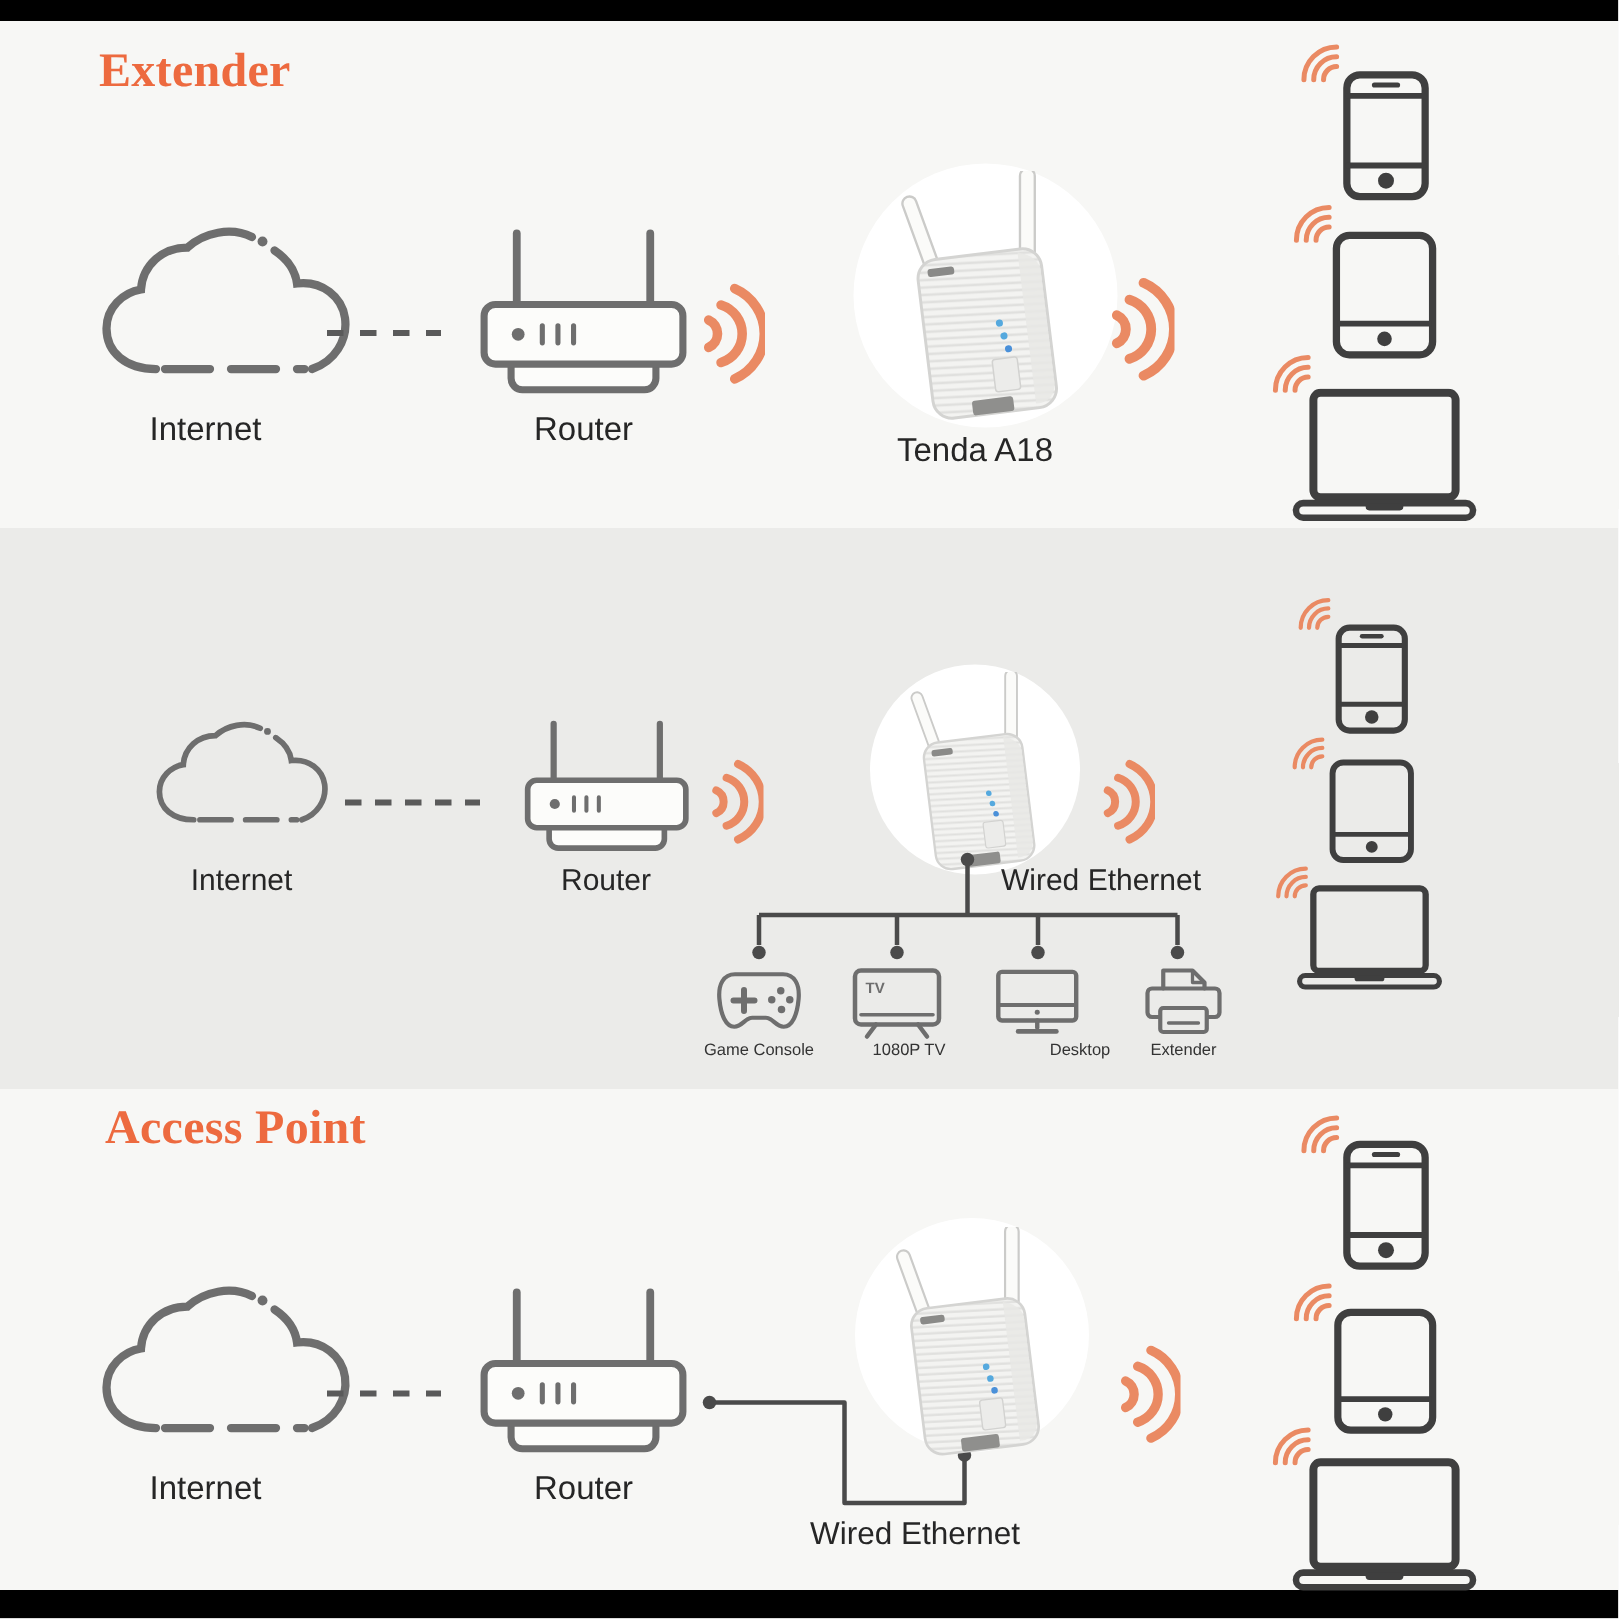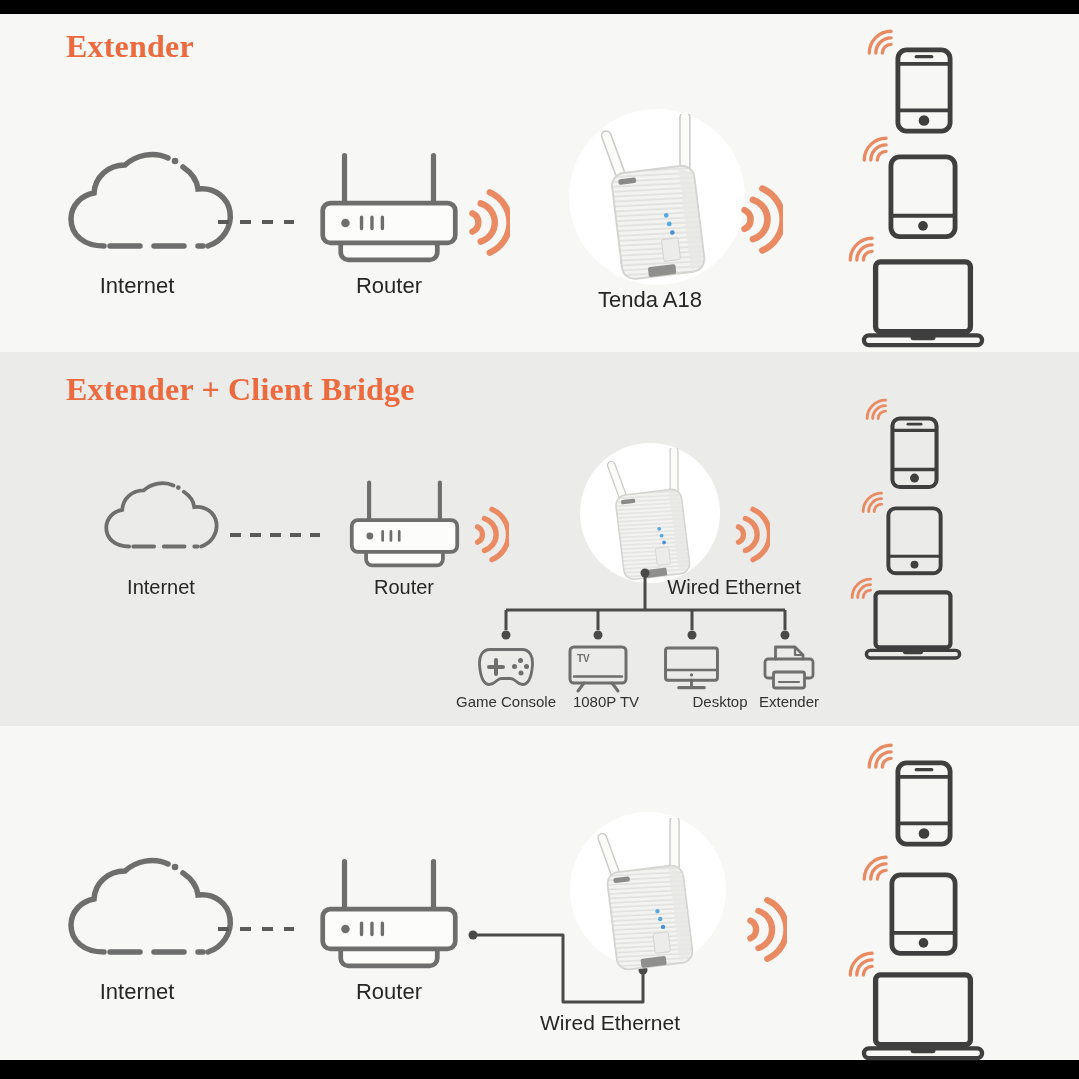--- a/index.html
+++ b/index.html
@@ -12,21 +12,21 @@
          background:var(--section-bg);font-family:"Liberation Sans",sans-serif;}
   .layer{position:absolute;inset:0;}
   .band{position:absolute;left:0;width:100%;}
   .frame-bar{position:absolute;left:0;width:100%;background:var(--frame-bar);}
   .abs{position:absolute;}
   .title{position:absolute;font-weight:bold;font-size:32px;line-height:1;
          color:var(--accent);letter-spacing:0.2px;white-space:nowrap;font-family:Liberation Serif, serif;}
   .lbl{position:absolute;color:var(--label-color);font-size:22px;line-height:1.1;
        transform:translateX(-50%);white-space:nowrap;}
   .lbl.mid{font-size:20px;}
-  .lbl.small{font-size:15px;color:#333;}
+  .lbl.small{font-size:11px;color:#333;}
   .icon{position:absolute;color:var(--outline-gray);}
   .icon.dark{color:var(--device-gray);}
   .icon.wave{color:var(--wave);}
   .icon.wire{color:var(--wire-gray);}
   .icon.dash{color:var(--dash-gray);}
   .circle-bg{position:absolute;background:#ffffff;border-radius:50%;}
   svg{display:block;overflow:visible;}
 </style>
 </head>
 <body>
@@ -209,21 +209,20 @@
 
     <svg class="icon wave abs" style="left:843px;top:231px" width="32" height="32">
         <use href="#sym-wavemini"></use>
       </svg>
     <svg class="icon dark abs" style="left:861px;top:259px" width="124" height="89">
         <use href="#sym-laptop"></use>
       </svg>
   </div>
 
   <div class="layer">
-    <div class="title" style="left:66px;top:373px">Extender + Client Bridge</div>
 
     <svg class="icon abs" style="left:100px;top:480px" width="122" height="77.6">
         <use href="#sym-cloud"></use>
       </svg>
     <div class="lbl mid" style="left:161px;top:576px">Internet</div>
 
     <svg class="icon dash abs" style="left:228px;top:532px" width="94" height="6" viewBox="0 0 94 6">
       <line x1="2" y1="3" x2="92" y2="3" stroke="currentColor" stroke-width="4" stroke-dasharray="11 9"></line>
     </svg>
 
@@ -302,20 +301,21 @@
 
     <svg class="icon wave abs" style="left:846px;top:573px" width="27" height="27">
         <use href="#sym-wavemini"></use>
       </svg>
     <svg class="icon dark abs" style="left:864px;top:590px" width="98" height="70.3">
         <use href="#sym-laptop"></use>
       </svg>
   </div>
 
   <div class="layer">
+    <div class="title" style="left:70px;top:735px">Access Point</div>
 
     <svg class="icon abs" style="left:62px;top:856px" width="176" height="112">
         <use href="#sym-cloud"></use>
       </svg>
     <div class="lbl" style="left:137px;top:980px">Internet</div>
 
     <svg class="icon dash abs" style="left:216px;top:926px" width="80" height="6" viewBox="0 0 80 6">
       <line x1="2" y1="3" x2="78" y2="3" stroke="currentColor" stroke-width="4" stroke-dasharray="11 11"></line>
     </svg>
 

